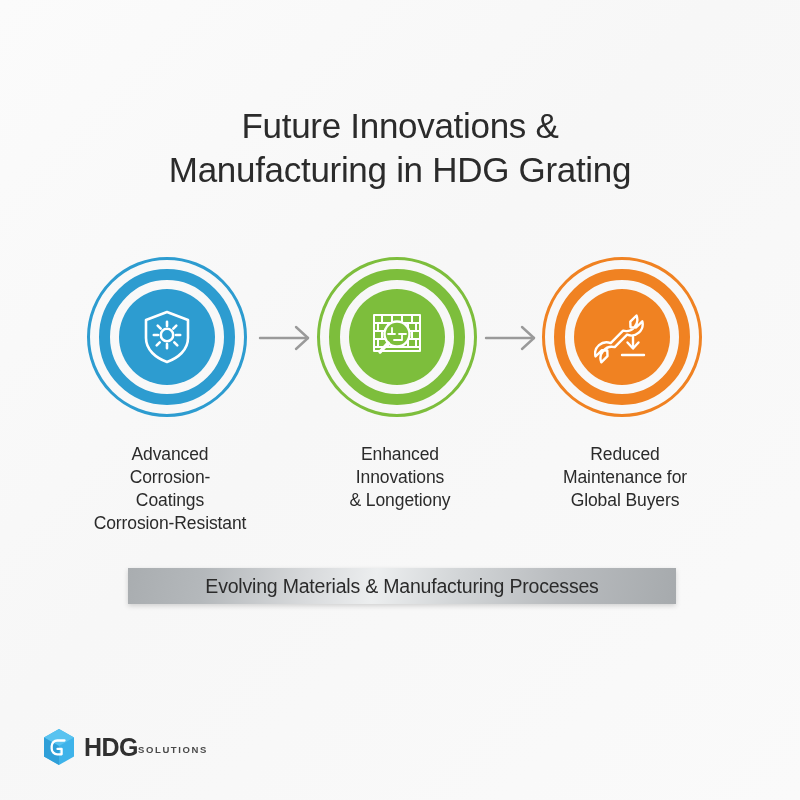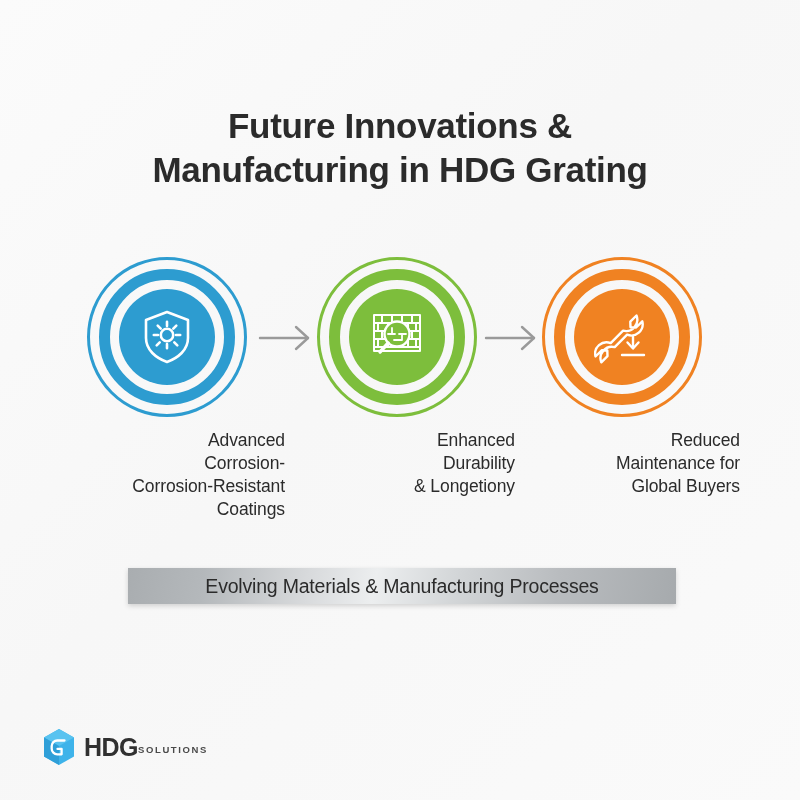--- a/index.html
+++ b/index.html
@@ -24,21 +24,21 @@
 
   
   .title {
     position: absolute;
     top: 104px;
     left: 0;
     width: 800px;
     text-align: center;
     font-size: 35px;
     line-height: 44px;
-    font-weight: bold;
+    font-weight: normal;
     color: #2b2b2b;
     letter-spacing: -0.3px;
   }
   .title .line { display: block; }
 
   
   .steps {
     position: absolute;
     top: 255px;
     left: 0;
@@ -94,27 +94,26 @@
     border-radius: 50%;
     background: var(--c);
     box-sizing: border-box;
     display: flex;
     align-items: center;
     justify-content: center;
   }
   .disc svg { display: block; }
 
   .step-label {
-    margin-top: 4px;
+    margin-top: 18px;
     font-size: 17.5px;
     line-height: 23px;
     color: #2b2b2b;
     font-weight: normal;
     letter-spacing: -0.1px;
-    text-align: right;
   }
   .step-label .l { display: block; }
 
   
   .arrow {
     position: absolute;
     top: 68px;
     width: 56px;
     height: 30px;
   }
@@ -198,22 +197,22 @@
               <path d="M27 12.8 v4.2 M27 35 v4.2 M13.8 26 h4.2 M36 26 h4.2
                        M17.7 16.7 l3 3 M34.3 33.3 l3 3
                        M36.3 16.7 l-3 3 M19.7 33.3 l-3 3"></path>
             </svg>
           </span>
         </div>
       </div>
       <div class="step-label">
         <span class="l">Advanced</span>
         <span class="l">Corrosion-</span>
+        <span class="l">Coatings</span>
         <span class="l">Corrosion-Resistant</span>
-        <span class="l">Coatings</span>
       </div>
     </div>
 
     <div class="arrow arrow-1">
       <span>
         <svg width="56" height="30" viewBox="0 0 56 30" fill="none" stroke="#9a9a9a" stroke-width="2.4" stroke-linecap="round" stroke-linejoin="round">
           <line x1="2" y1="15" x2="50" y2="15"></line>
           <polyline points="38,4 50,15 38,26"></polyline>
         </svg>
       </span>
@@ -234,21 +233,21 @@
                        M10 28 v8 M20 28 v8 M30 28 v8 M40 28 v8 M48 28 v8"></path>
               <circle cx="29" cy="23" r="12.5" fill="#7dbe3c" stroke="#ffffff" stroke-width="2.4"></circle>
               <path d="M20 23 h7 M31 23 h7 M24 17 v5 M34 24 v5 M26 29 h8" stroke-width="1.8"></path>
               <line x1="20.2" y1="32" x2="12" y2="41" stroke-width="3.4"></line>
             </svg>
           </span>
         </div>
       </div>
       <div class="step-label">
         <span class="l">Enhanced</span>
-        <span class="l">Durability</span>
+        <span class="l">Innovations</span>
         <span class="l">&amp; Longetiony</span>
       </div>
     </div>
 
     <div class="arrow arrow-2">
       <span>
         <svg width="56" height="30" viewBox="0 0 56 30" fill="none" stroke="#9a9a9a" stroke-width="2.4" stroke-linecap="round" stroke-linejoin="round">
           <line x1="2" y1="15" x2="50" y2="15"></line>
           <polyline points="38,4 50,15 38,26"></polyline>
         </svg>

